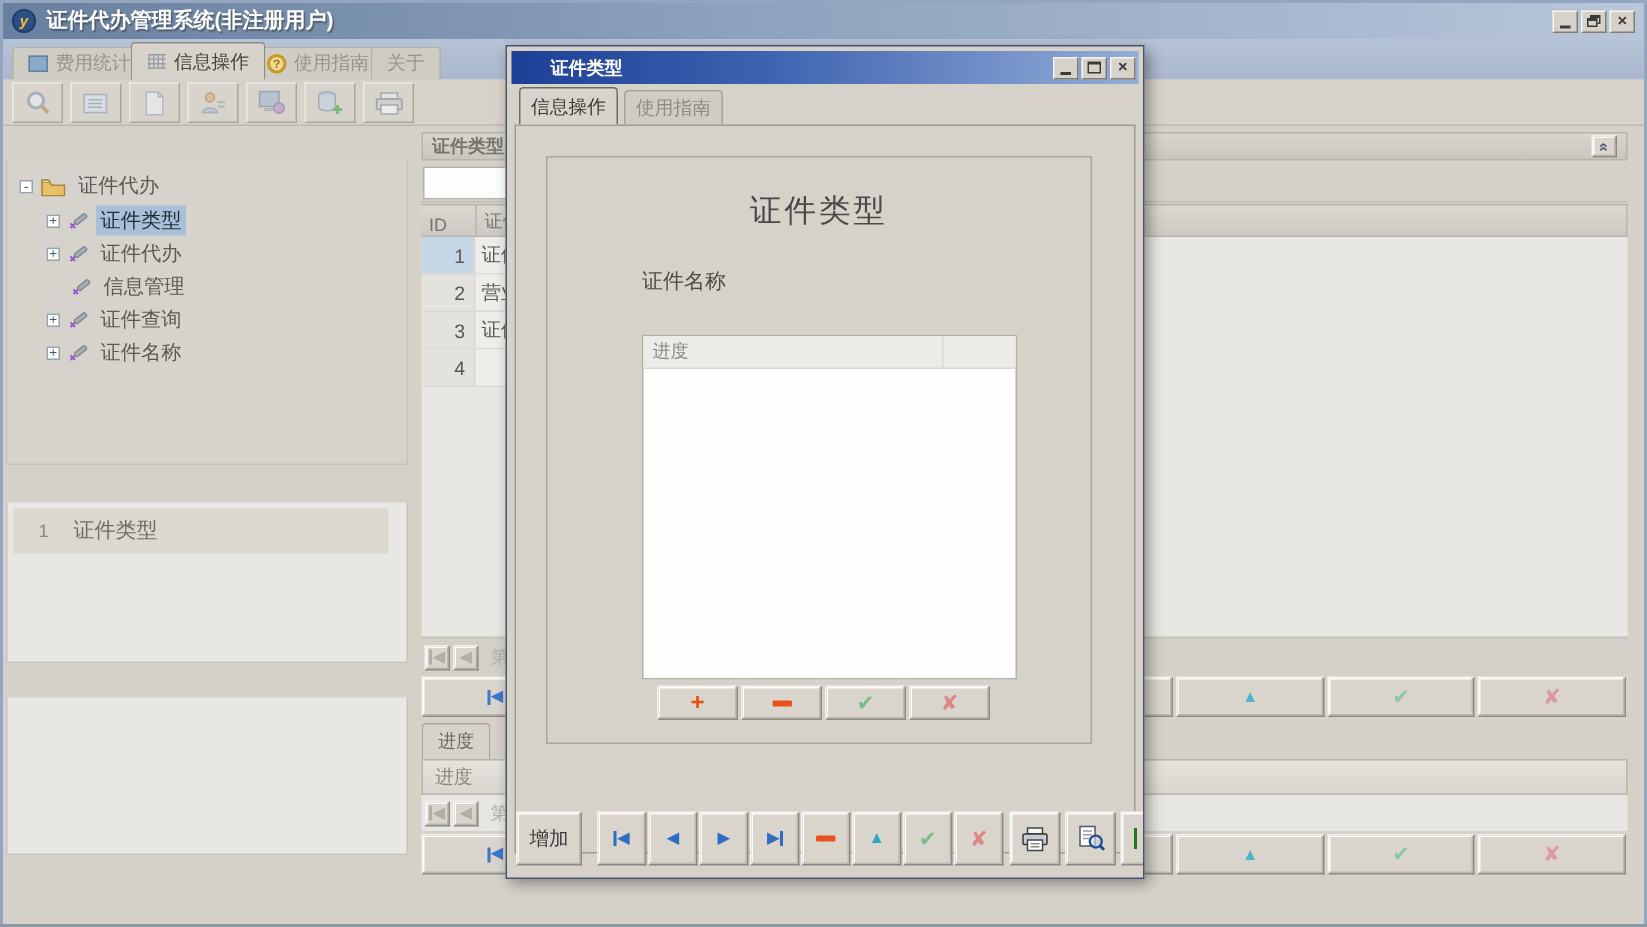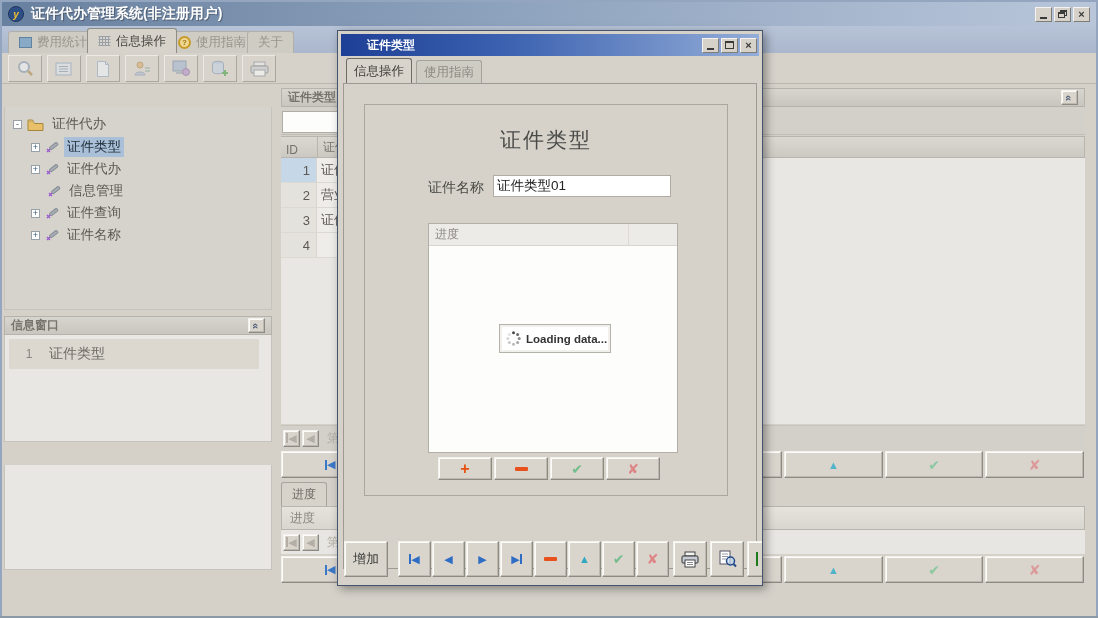--- a/index.html
+++ b/index.html
@@ -294,27 +294,20 @@
       <span class="tico">
         <svg width="14" height="14">
             <rect x="4" y="5" width="9" height="3" rx="1" transform="rotate(-38 8 6)" fill="#a8aeb6" stroke="#868c94"></rect>
             <path d="M2 9l3 3M5 9l-3 3" stroke="#9a5ad0" stroke-width="1.4"></path>
           </svg>
       </span>
       <span class="tlabel">证件名称</span>
     </div>
   </div>
 
-  <div class="phdr" style="left:4px;top:316px;width:268px;">
-    <span>信息窗口</span>
-    <span class="sp"></span>
-    <span class="hbtn b3">
-        <span class="chevup">«</span>
-      </span>
-  </div>
   <div class="panelbody" style="left:4px;top:335px;width:268px;height:107px;">
     <div class="iwrow" style="left:4px;top:4px;width:250px;height:30px;">
       <span class="iwno">1</span>
       <span>证件类型</span>
     </div>
   </div>
 
   <div class="panelbody" style="left:4px;top:465px;width:268px;height:105px;"></div>
 
   <div class="phdr gridhdrbar">
@@ -459,45 +452,29 @@
     <div class="dtab" style="left:78px;top:29px;width:66px;height:23px;">
       <span>使用指南</span>
     </div>
 
     <div class="dpanel"></div>
     <div class="gbox"></div>
 
     <div class="dheading">证件类型</div>
 
     <span class="dlabel">证件名称</span>
-    <input class="dinput" value="证件类型01" style="">
 
     <div class="dgrid">
       <div class="dghdr">
         <span class="c1">
             <span>进度</span>
           </span>
       </div>
     </div>
 
-    <div class="loadbox">
-      <svg width="15" height="15">
-        <g fill="#5a5a58">
-          <circle cx="7.5" cy="1.8" r="1.5" fill="#4a4a48"></circle>
-            <circle cx="11.6" cy="3.5" r="1.5" fill="#6a6a68"></circle>
-          <circle cx="13.2" cy="7.5" r="1.5" fill="#8a8a88"></circle>
-            <circle cx="11.6" cy="11.5" r="1.5" fill="#a8a8a6"></circle>
-          <circle cx="7.5" cy="13.2" r="1.5" fill="#bcbcba"></circle>
-            <circle cx="3.4" cy="11.5" r="1.5" fill="#cacac8"></circle>
-          <circle cx="1.8" cy="7.5" r="1.5" fill="#d6d6d4"></circle>
-            <circle cx="3.4" cy="3.5" r="1.5" fill="#e2e2e0"></circle>
-        </g>
-      </svg>
-      <span class="loadtx">Loading data...</span>
-    </div>
 
     <div class="sbtn b3" style="left:100px;">
         <span class="plus">+</span>
       </div>
     <div class="sbtn b3" style="left:156px;">
         <span class="d-minus"></span>
       </div>
     <div class="sbtn b3" style="left:212px;">
         <span class="d-check">✔</span>
       </div>

